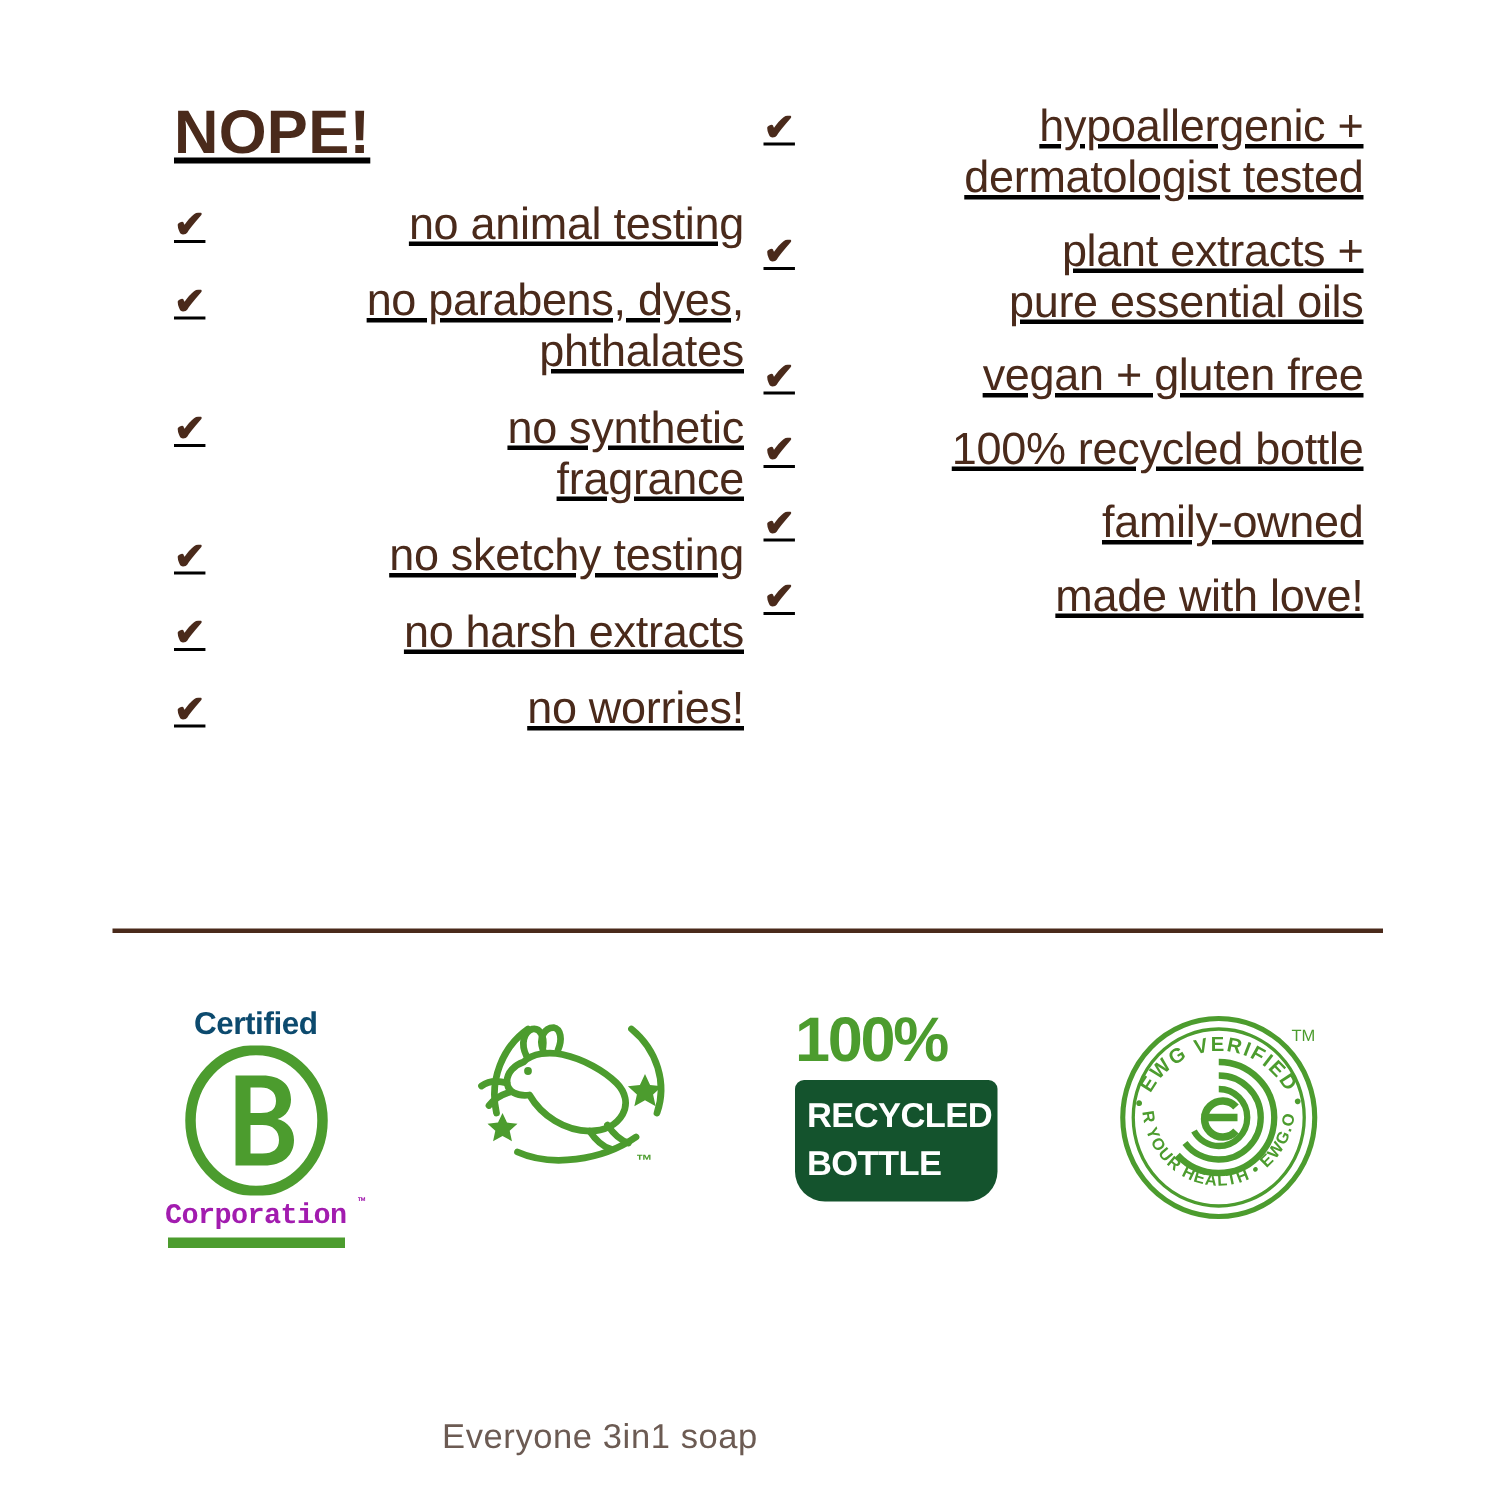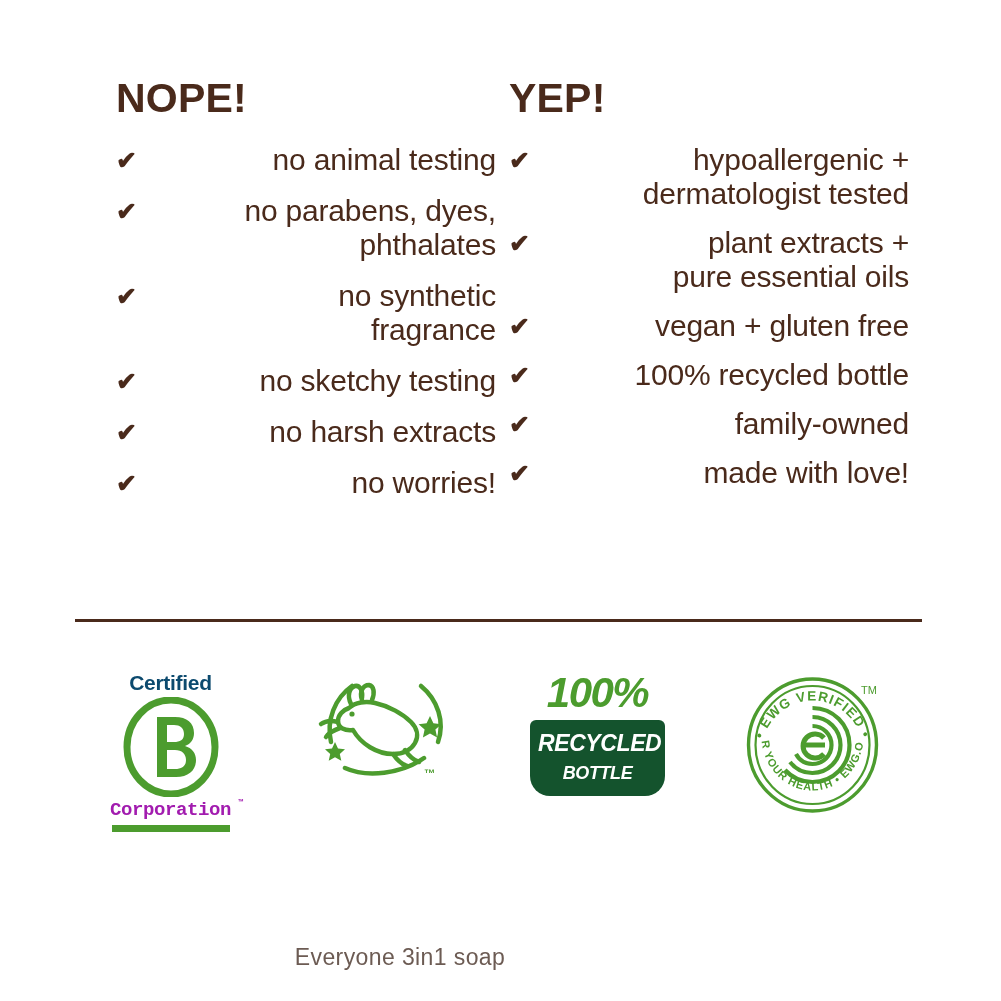--- a/index.html
+++ b/index.html
@@ -27,21 +27,22 @@
   .claims {
     position: absolute;
     left: 0;
     top: 0;
     width: 1001px;
     height: 600px;
   }
 
   .column {
     position: absolute;
-    top: 78px;
+    top: 68px;
+    text-decoration: underline;
   }
   .column.nope { left: 116px; width: 380px; }
   .column.yep  { left: 509px; width: 400px; }
 
   .col-title {
     font-size: 41px;
     font-weight: bold;
     color: #4a2a1b;
     letter-spacing: 0.2px;
     line-height: 1;
@@ -163,21 +164,21 @@
   .cf-label {
     font-size: 27px;
     font-weight: bold;
     color: #4c9c2e;
     letter-spacing: -0.8px;
     line-height: 1;
     margin-top: 2px;
   }
 
   
-  .rec-wrap { width: 135px; text-align: center; font-style: italic; }
+  .rec-wrap { width: 135px; text-align: left; }
   .rec-100 {
     font-size: 42px;
     font-weight: bold;
     color: #4c9c2e;
     letter-spacing: -1.5px;
     line-height: 1;
     margin-bottom: 6px;
   }
   .rec-box {
     background: #14532d;
@@ -186,21 +187,21 @@
     color: #ffffff;
   }
   .rec-line1 {
     font-size: 23px;
     font-weight: bold;
     letter-spacing: -0.4px;
     line-height: 1;
     margin-bottom: 9px;
   }
   .rec-line2 {
-    font-size: 18px;
+    font-size: 23px;
     font-weight: bold;
     letter-spacing: -0.4px;
     line-height: 1;
   }
 
   
   .ewg-wrap { width: 145px; }
   .ewg-art { width: 145px; height: 145px; }
 
   
@@ -248,21 +249,20 @@
           <span class="claim-text">no harsh extracts</span>
         </li>
         <li class="claim-item">
           <span class="check-icon">✔</span>
           <span class="claim-text">no worries!</span>
         </li>
       </ul>
     </div>
 
     <div class="column yep">
-      <div class="col-title">YEP!</div>
       <ul class="claim-list">
         <li class="claim-item">
           <span class="check-icon">✔</span>
           <span class="claim-text">hypoallergenic +
 dermatologist tested</span>
         </li>
         <li class="claim-item">
           <span class="check-icon">✔</span>
           <span class="claim-text">plant extracts +
 pure essential oils</span>

